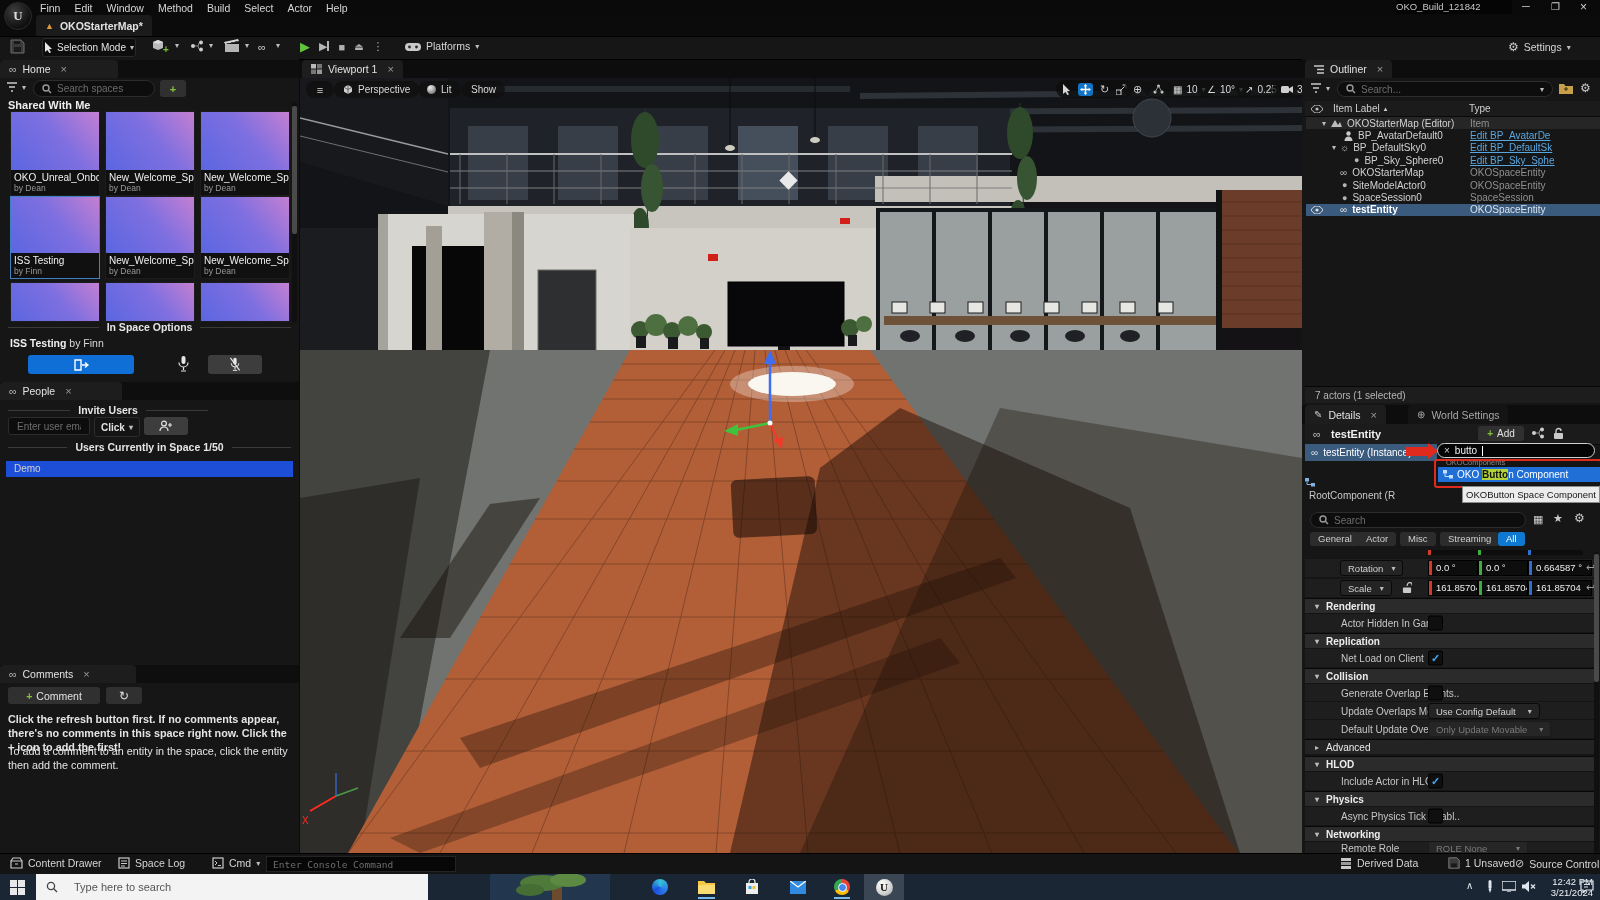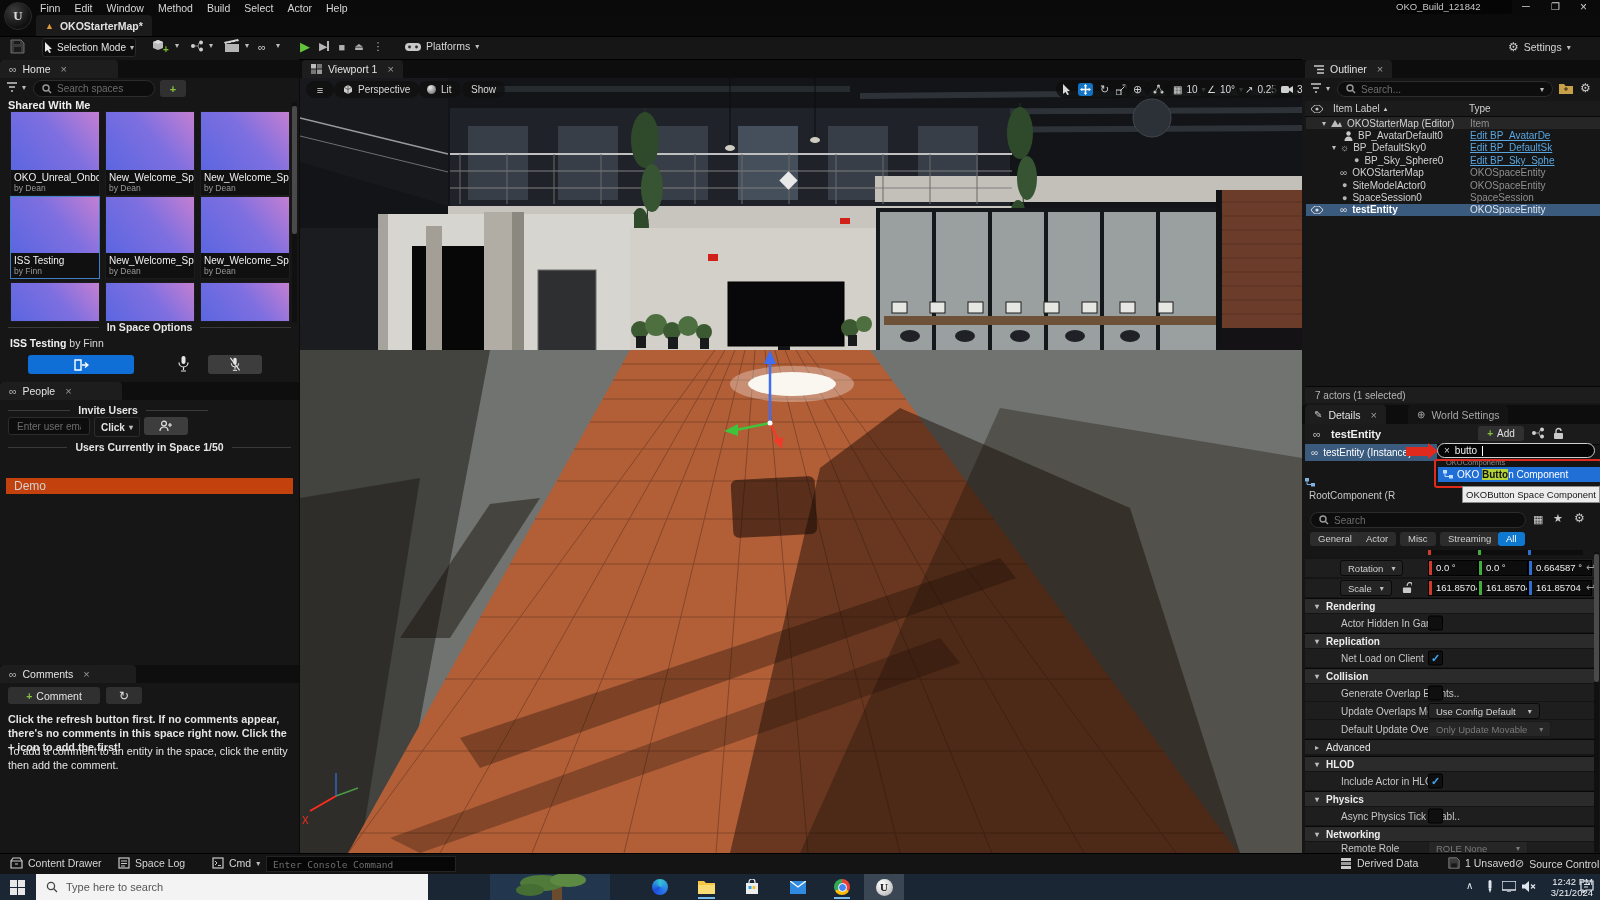--- a/index.html
+++ b/index.html
@@ -245,21 +245,21 @@
   <div class="a btn" style="left:144px;top:417px;width:44px;height:18px;background:#3d3d3d">
     <svg width="14" height="12" viewBox="0 0 14 12">
         <circle cx="5" cy="3.5" r="2.4" fill="none" stroke="#e3e3e3" stroke-width="1.2"></circle>
         <path d="M1 11c0-2.7 1.8-4 4-4s4 1.3 4 4" fill="none" stroke="#e3e3e3" stroke-width="1.2"></path>
         <path d="M11 3v4M9 5h4" stroke="#e3e3e3" stroke-width="1.2"></path>
       </svg>
   </div>
   <div class="a divlbl" style="left:8px;top:441px;width:283px">
       <span>Users Currently in Space 1/50</span>
     </div>
-  <div class="a" style="left:6px;top:478px;width:287px;height:16px;background:#c2410c;line-height:16px;padding-left:8px;box-sizing:border-box;color:#d2d2d2;font-size:12px">Demo</div>
+  <div class="a" style="left:6px;top:461px;width:287px;height:16px;background:#1d4ed8;line-height:16px;padding-left:8px;box-sizing:border-box;color:#d2d2d2;font-size:10px">Demo</div>
 
   <div class="a" style="left:0;top:665px;width:299px;height:18px;background:#0e0e0e"></div>
   <div class="a tab" style="left:0;top:665px;height:18px;width:118px;font-size:10.5px">
     <span style="color:#bcbcbc">∞</span>
     <span>Comments</span>
       <span class="xb">×</span>
   </div>
   <div class="a btn" style="left:8px;top:687px;width:92px;height:17px;font-size:10.5px">
       <span class="grn">+</span>
       <span>Comment</span>
@@ -889,21 +889,21 @@
 
   <div class="a" style="left:0;top:874px;width:1600px;height:26px;background:#1b2634"></div>
   <div class="a" style="left:10px;top:880px">
     <svg width="15" height="15" viewBox="0 0 15 15">
         <rect x="0" y="0" width="7" height="7" fill="#e8e8e8"></rect>
         <rect x="8" y="0" width="7" height="7" fill="#e8e8e8"></rect>
         <rect x="0" y="8" width="7" height="7" fill="#e8e8e8"></rect>
         <rect x="8" y="8" width="7" height="7" fill="#e8e8e8"></rect>
       </svg>
   </div>
-  <div class="a flex" style="left:36px;top:874px;width:392px;height:26px;background:#f3f3f3;gap:8px;padding-left:10px;box-sizing:border-box">
+  <div class="a flex" style="left:36px;top:874px;width:392px;height:26px;background:#f3f3f3;gap:16px;padding-left:10px;box-sizing:border-box">
     <span>
         <svg width="12" height="12" viewBox="0 0 12 12">
           <circle cx="5" cy="5" r="3.6" fill="none" stroke="#444" stroke-width="1.3"></circle>
           <path d="M7.8 7.8L11 11" stroke="#444" stroke-width="1.3"></path>
         </svg>
       </span>
     <span style="color:#555;font-size:11px">Type here to search</span>
   </div>
   <span class="a" style="left:490px;top:874px">
     <svg width="120" height="26" viewBox="0 0 120 26">

